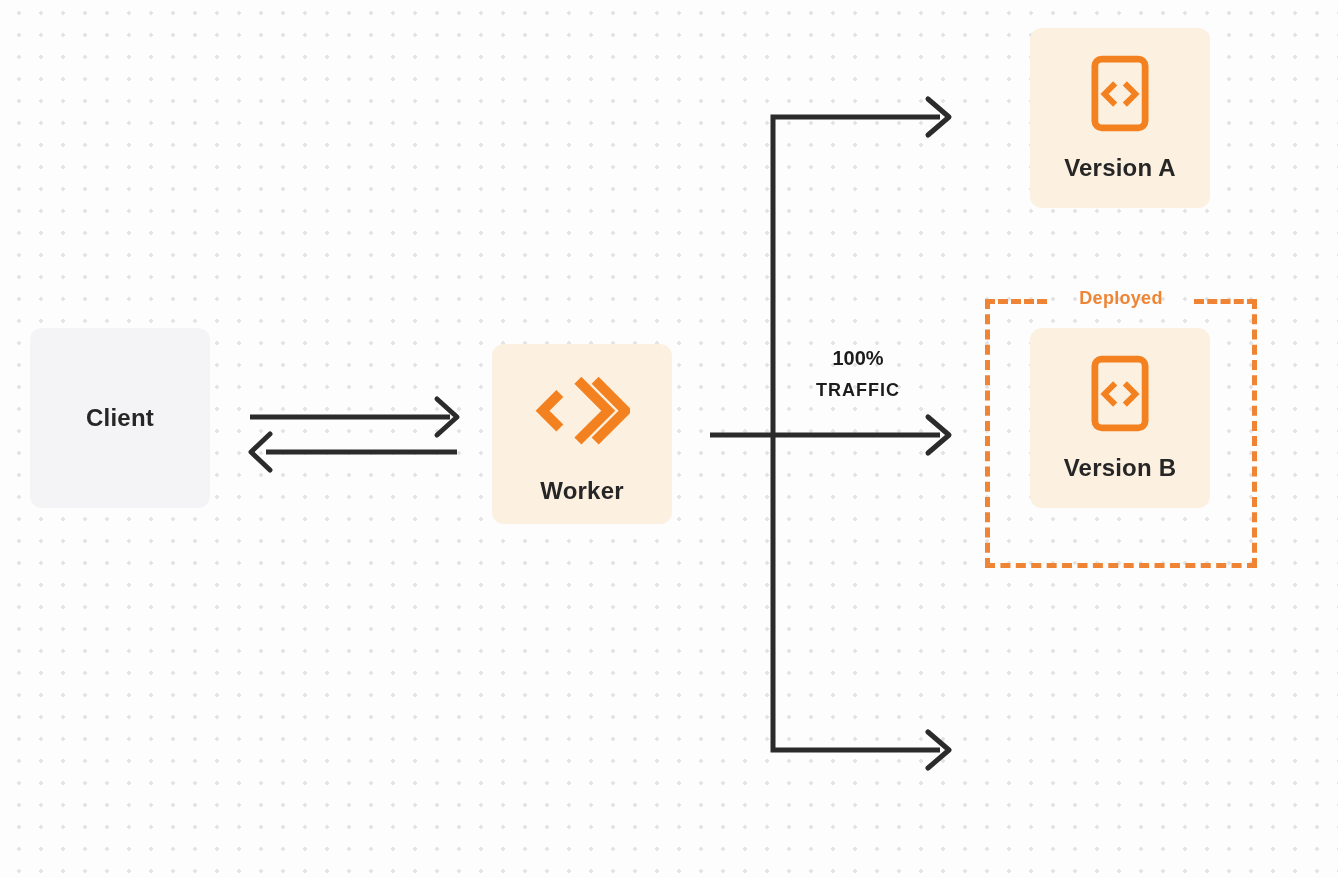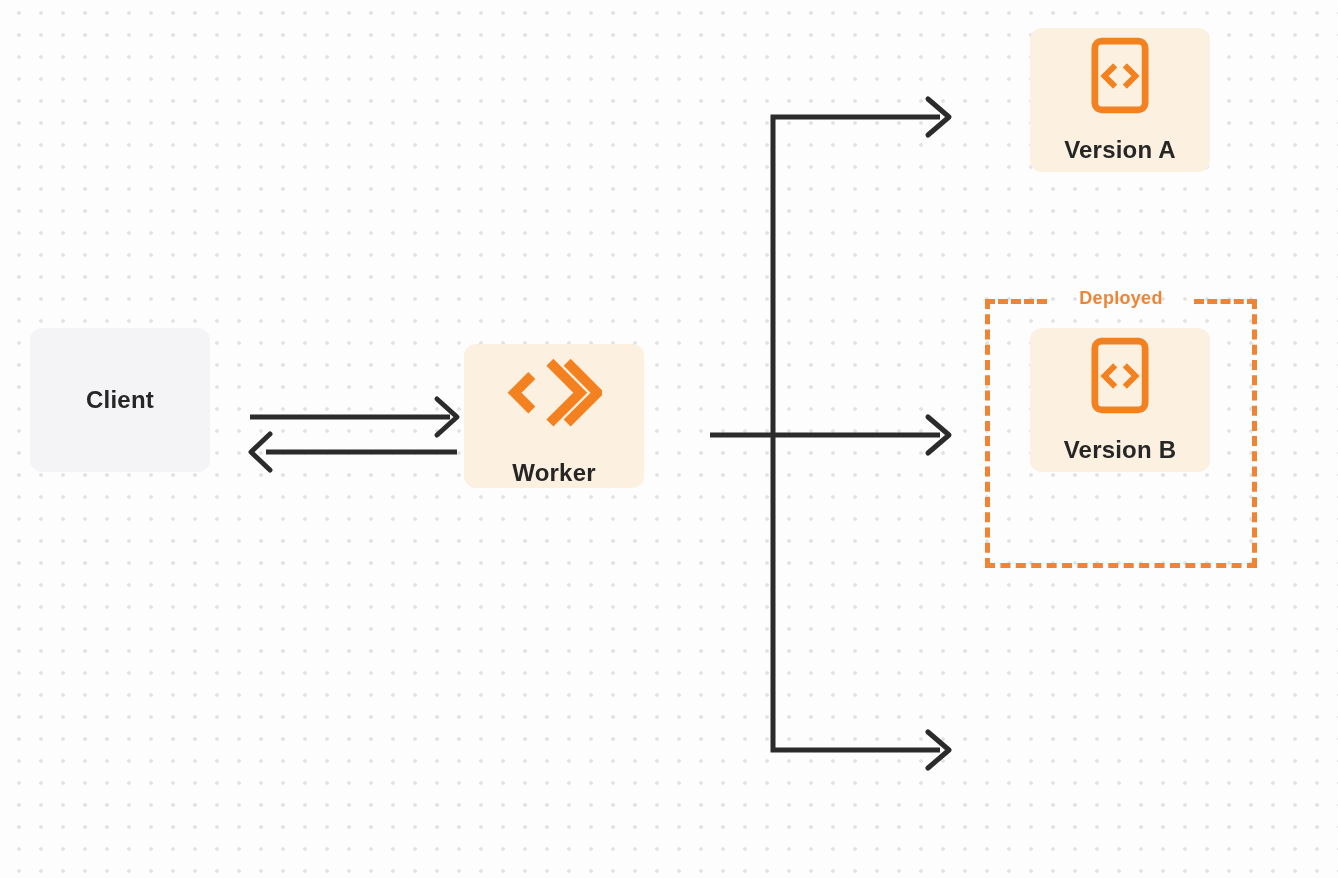--- a/index.html
+++ b/index.html
@@ -18,21 +18,21 @@
     background-position: 8px 2px;
   }
   .connectors {
     position: absolute;
     left: 0; top: 0;
     pointer-events: none;
   }
   .node {
     position: absolute;
     width: 180px;
-    height: 144px;
+    height: 180px;
     border-radius: 12px;
     display: flex;
     flex-direction: column;
     align-items: center;
     justify-content: center;
   }
   .node.gray  { background: #f4f4f6; }
   .node.cream { background: #fcf0e0; }
   .node-label {
     font-size: 24px;
@@ -103,33 +103,37 @@
       <path d="M940,117 L773,117 L773,750 L940,750" stroke-linejoin="miter"></path>
       <path d="M928,99 L949,117 L928,135" stroke-linecap="round" stroke-linejoin="round"></path>
       <path d="M928,732 L949,750 L928,768" stroke-linecap="round" stroke-linejoin="round"></path>
     </g>
   </svg>
 
   <div class="node gray" style="left:30px; top:328px;">
     <span class="node-label">Client</span>
   </div>
 
-  <div class="node cream" style="left:464px; top:344px;">
+  <div class="node cream" style="left:492px; top:344px;">
     <span class="icon-wrap">
       <svg width="96" height="92" viewBox="0 0 116 112">
         <g stroke="#f48120" stroke-width="12" fill="none" stroke-linecap="butt" stroke-linejoin="miter">
           <path d="M31,37 L10,58 L31,79"></path>
           <path d="M53,21 L90,58 L53,95"></path>
           <path d="M74,21 L111,58 L74,95"></path>
         </g>
       </svg>
     </span>
     <span class="node-label">Worker</span>
   </div>
 
+  <div class="traffic-label">
+    <span class="t1">100%</span>
+    <span class="t2">TRAFFIC</span>
+  </div>
 
   <div class="deployed-box"></div>
   <div class="deployed-top-seg seg-left"></div>
   <div class="deployed-top-seg seg-right"></div>
   <div class="deployed-label">Deployed</div>
 
   <div class="node cream" style="left:1030px; top:28px;">
     <span class="icon-wrap">
       <svg width="58" height="77" viewBox="0 0 60 79">
         <rect x="4" y="4" width="52" height="71" rx="7" fill="none" stroke="#f48120" stroke-width="7"></rect>

